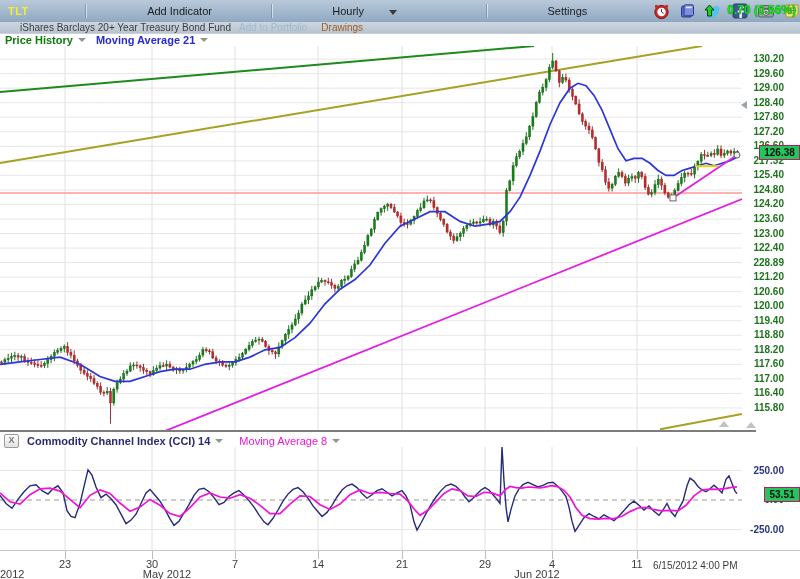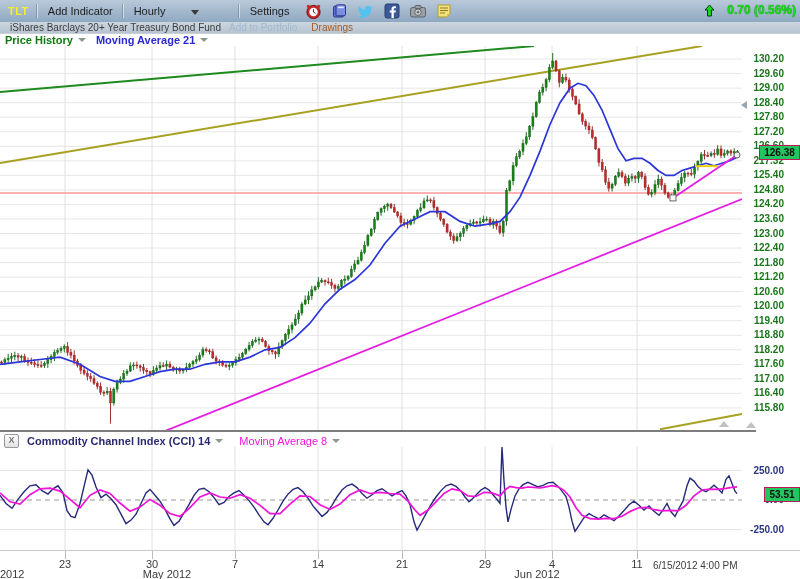--- a/index.html
+++ b/index.html
@@ -1,35 +1,35 @@
 <!DOCTYPE html>
 <html><head>
 <meta charset="utf-8">
 <style>
   html,body{margin:0;padding:0;}
   .screen{position:relative;width:800px;height:579px;background:#ffffff;overflow:hidden;
           font-family:"Liberation Sans",sans-serif;-webkit-font-smoothing:antialiased;}
   
   .toolbar{position:absolute;left:0;top:0;width:800px;height:22px;
            background:linear-gradient(#b9c9da,#8fa8c2);display:flex;align-items:center;
-           font-size:11px;color:#1c1c1c;}
+           font-size:11px;color:#1c1c1c;justify-content:space-between;}
   .tb-item{padding:0 10px;white-space:nowrap;cursor:default;}
   .tb-sep{width:1px;height:14px;background:rgba(255,255,255,.55);box-shadow:-1px 0 0 rgba(90,110,130,.45);}
   .symbol{color:#f3ef2e;font-weight:bold;letter-spacing:.5px;padding:0 8px 0 8px;}
   .dd-arrow{display:inline-block;width:0;height:0;border-left:4px solid transparent;border-right:4px solid transparent;
             border-top:5px solid #3a3a3a;margin-left:22px;vertical-align:middle;}
   .tb-icons{display:flex;align-items:center;gap:9px;margin-left:6px;}
   .tb-icons svg{display:block;}
   .change{position:absolute;right:4px;top:3px;display:flex;align-items:center;gap:12px;
           color:#16e016;font-weight:bold;font-size:12px;text-shadow:0 0 1px #0a5a0a;}
   
   .subbar{position:absolute;left:0;top:22px;width:800px;height:11px;
           background:linear-gradient(#ccd6e0,#b7c4d1);display:flex;align-items:center;
           font-size:10px;color:#3d3d3d;border-bottom:1px solid #c8cfd6;}
-  .subbar .fund{padding-left:10px;}
+  .subbar .fund{padding-left:20px;}
   .subbar .portfolio{margin-left:8px;color:#9fb9cf;}
   .subbar .drawings{margin-left:14px;color:#a45a22;}
   
   .legend{position:absolute;left:0;top:34px;width:800px;height:12px;font-size:11px;display:flex;align-items:center;}
   .leg-price{color:#0e7a0e;margin-left:5px;font-weight:bold;}
   .leg-ma{color:#2a2ad2;margin-left:10px;font-weight:bold;}
   .leg-cci{color:#2a2a72;margin-left:8px;font-weight:bold;}
   .leg-ma8{color:#f014d8;margin-left:16px;font-weight:normal;}
   .leg-dd{display:inline-block;width:0;height:0;border-left:4px solid transparent;border-right:4px solid transparent;
           border-top:4px solid #8a9a8a;margin-left:5px;}
@@ -631,21 +631,21 @@
       <div class="axis-lbl" style="top: 65.2278px;">127.80</div>
       <div class="axis-lbl" style="top: 79.764px;">127.20</div>
       <div class="axis-lbl" style="top: 94.3003px;">126.60</div>
       <div class="axis-lbl" style="top: 108.837px;">217.32</div>
       <div class="axis-lbl" style="top: 123.373px;">125.40</div>
       <div class="axis-lbl" style="top: 137.909px;">124.80</div>
       <div class="axis-lbl" style="top: 152.445px;">124.20</div>
       <div class="axis-lbl" style="top: 166.982px;">123.60</div>
       <div class="axis-lbl" style="top: 181.518px;">123.00</div>
       <div class="axis-lbl" style="top: 196.054px;">122.40</div>
-      <div class="axis-lbl" style="top: 210.591px;">121.80</div>
+      <div class="axis-lbl" style="top: 210.591px;">228.89</div>
       <div class="axis-lbl" style="top: 225.127px;">121.20</div>
       <div class="axis-lbl" style="top: 239.663px;">120.60</div>
       <div class="axis-lbl" style="top: 254.199px;">120.00</div>
       <div class="axis-lbl" style="top: 268.736px;">119.40</div>
       <div class="axis-lbl" style="top: 283.272px;">118.80</div>
       <div class="axis-lbl" style="top: 297.808px;">118.20</div>
       <div class="axis-lbl" style="top: 312.344px;">117.60</div>
       <div class="axis-lbl" style="top: 326.881px;">117.00</div>
       <div class="axis-lbl" style="top: 341.417px;">116.40</div>
       <div class="axis-lbl" style="top: 355.953px;">115.80</div>

